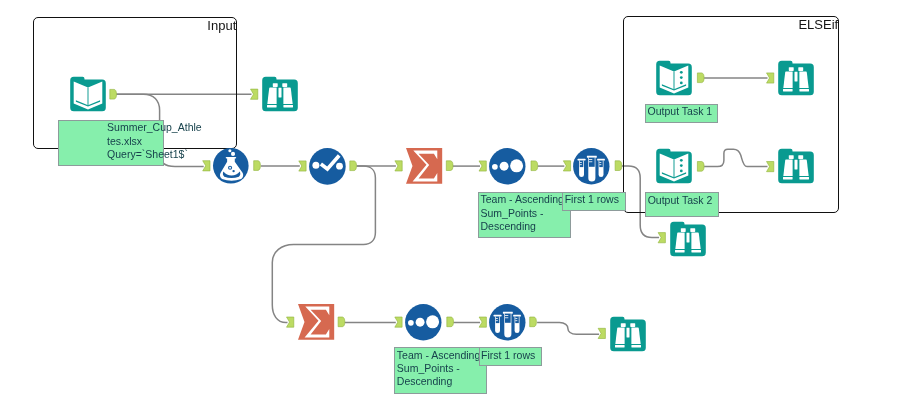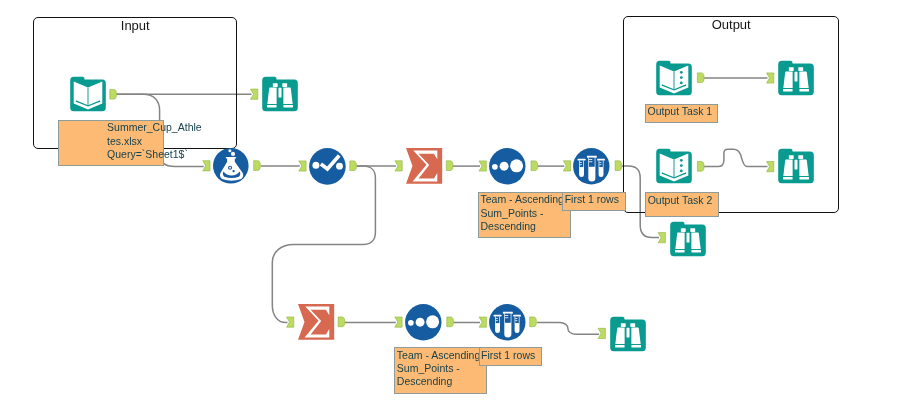--- a/index.html
+++ b/index.html
@@ -1,21 +1,21 @@
 <!DOCTYPE html>
 <html><head>
 <meta charset="utf-8">
 <title>Workflow</title>
 <style>
   html,body{margin:0;padding:0;}
   body{width:901px;height:403px;background:#ffffff;font-family:"Liberation Sans",sans-serif;overflow:hidden;position:relative;}
   #stage{position:absolute;left:0;top:0;width:901px;height:403px;}
   .grp{position:absolute;border:1.3px solid #111;border-radius:5px;box-sizing:border-box;background:transparent;}
-  .grp-title{position:absolute;left:0;right:0;top:1.2px;text-align:center;font-size:13px;line-height:14px;color:#151515;font-family:"Liberation Sans",sans-serif;}
-  .lbl{position:absolute;background:#fdba74;border:1px solid #8d9b9b;color:#17424c;font-size:10.5px;line-height:13.2px;padding:0.6px 1px 0 1.5px;box-sizing:border-box;white-space:pre;font-family:"Liberation Sans",sans-serif;}
+  .grp-title{position:absolute;left:0;right:0;top:1.2px;text-align:right;font-size:13px;line-height:14px;color:#151515;font-family:"Liberation Sans",sans-serif;}
+  .lbl{position:absolute;background:#86efac;border:1px solid #8d9b9b;color:#17424c;font-size:10.5px;line-height:13.2px;padding:0.6px 1px 0 1.5px;box-sizing:border-box;white-space:pre;font-family:"Liberation Sans",sans-serif;}
   .node{position:absolute;}
   svg{display:block;overflow:visible;}
   #wires{position:absolute;left:0;top:0;width:901px;height:403px;pointer-events:none;}
 </style>
 </head>
 <body>
 
 <div id="stage">
     <svg id="wires" width="901" height="403" viewBox="0 0 901 403">
       <path d="M116.5,94.2 L251.5,94.2" fill="none" stroke="#848484" stroke-width="1.5"></path>
@@ -101,21 +101,21 @@
         <path d="M529.7,317 h4.3 q2.4,0.4 2.4,4.85 q0,4.45 -2.4,4.85 h-4.3 z" fill="#bcdb63" stroke="#8fb13a" stroke-width="0.6"></path>
       </g>
       <g>
         <path d="M598.1,328.3 h7.3 v10.2 h-7.3 l3.0,-5.1 z" fill="#bcdb63" stroke="#8fb13a" stroke-width="0.6"></path>
       </g>
     </svg>
     <div class="grp" style="left: 33.2px; top: 17px; width: 204.1px; height: 132.2px;">
       <div class="grp-title">Input</div>
     </div>
     <div class="grp" style="left: 623.2px; top: 16.2px; width: 216px; height: 197.3px;">
-      <div class="grp-title">Output</div>
+      <div class="grp-title">ELSEif</div>
     </div>
     <div class="node" style="left: 70px; top: 76px; width: 36px; height: 36px;">
       <svg width="36" height="36" viewBox="0 0 36 36">
         <path d="M0.2,4.4 A3.6,3.6 0 0 1 3.8,0.8 H12.6 A1.9,1.9 0 0 1 14.5,2.7 V3.6 H32.2 A3.6,3.6 0 0 1 35.8,7.2 V31.7 A3.6,3.6 0 0 1 32.2,35.3 H3.8 A3.6,3.6 0 0 1 0.2,31.7 Z" fill="#099a90"></path>
         <path d="M3.7,5.4 L18.0,11.6 L32.3,5.4 L32.3,27.6 L18.0,33.4 L3.7,27.6 Z" fill="#ffffff"></path>
         <path d="M17.52,11.5 h0.96 v17.9 h-0.96 Z" fill="#099a90"></path>
         <path d="M5.9,24.3 L18.0,29.2 L30.1,24.3 L30.1,25.7 L18.0,30.6 L5.9,25.7 Z" fill="#099a90"></path>
       </svg>
     </div>
     <div class="node" style="left: 262px; top: 76px; width: 36px; height: 36px;">

